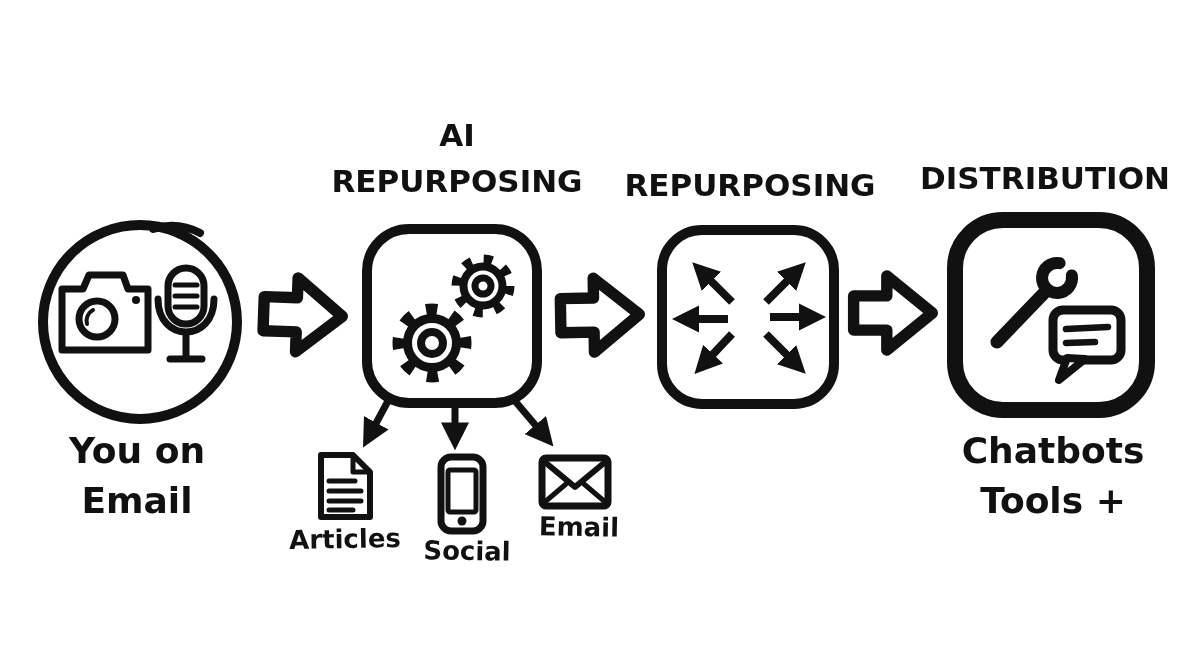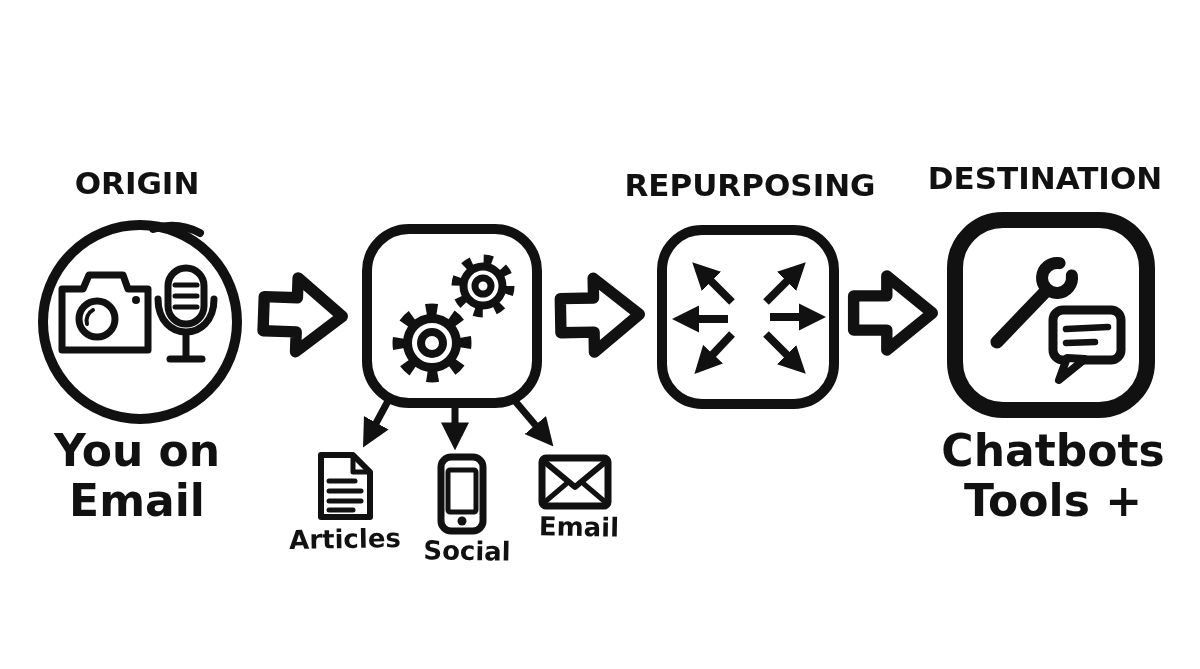--- a/index.html
+++ b/index.html
@@ -7,36 +7,35 @@
     position:relative;width:1200px;height:669px;background:#ffffff;
     font-family:"DejaVu Sans", sans-serif;color:#111111;overflow:hidden;
   }
   .abs{position:absolute;}
   .heading{
     transform:translateX(-50%);white-space:nowrap;text-align:center;
     font-weight:bold;font-size:31px;letter-spacing:0px;color:#111111;line-height:46px;
   }
   .caption{
     transform:translateX(-50%);white-space:nowrap;text-align:center;
-    font-weight:bold;font-size:44px;color:#111111;line-height:50px;
+    font-weight:bold;font-size:36px;color:#111111;line-height:50px;
   }
   .outlabel{
     transform:translateX(-50%);white-space:nowrap;text-align:center;
     font-weight:bold;font-size:26px;color:#111111;
   }
   .tilt-l{transform:translateX(-50%) rotate(-1deg);}
   .tilt-r{transform:translateX(-50%) rotate(1deg);}
   svg{display:block;overflow:visible;}
 </style>
 </head>
 <body>
 
 <div id="canvas">
 
-  <div class="abs heading" style="left:137px;top:160px;">ORIGIN</div>
 
   <svg class="abs" style="left:35px;top:215px;" width="210" height="214" viewBox="0 0 210 214">
     <circle cx="105" cy="107" r="97" fill="#ffffff" stroke="#111111" stroke-width="10"></circle>
     <path d="M118,14 Q142,6 165,18" fill="none" stroke="#111111" stroke-width="8" stroke-linecap="round"></path>
 
     <g>
       <path d="M27,135 L27,74 L48,74 L54,60 L88,60 L93,74 L113,74 L113,135 Z" fill="#ffffff" stroke="#111111" stroke-width="7" stroke-linejoin="round"></path>
       <circle cx="62" cy="104" r="18" fill="#ffffff" stroke="#111111" stroke-width="7"></circle>
       <path d="M52,109 A12,12 0 0 1 58,95" fill="none" stroke="#111111" stroke-width="4" stroke-linecap="round"></path>
       <circle cx="101" cy="85" r="4" fill="#111111"></circle>
@@ -55,20 +54,24 @@
 
   <div class="abs caption" style="left:137px;top:426px;">
     <div>You on</div>
     <div>Email</div>
   </div>
 
   <svg class="abs" style="left:255px;top:260px;transform:rotate(2deg);" width="95" height="110" viewBox="0 0 100 116">
     <path d="M9,40 L44,40 L44,19 L92,58 L44,97 L44,76 L9,76 Z" fill="#ffffff" stroke="#111111" stroke-width="12" stroke-linejoin="round"></path>
   </svg>
 
+  <div class="abs heading" style="left:457px;top:112px;">
+    <div>AI</div>
+    <div>REPURPOSING</div>
+  </div>
 
   <svg class="abs" style="left:358px;top:220px;" width="188" height="192" viewBox="0 0 188 192">
     <rect x="9" y="9" width="170" height="174" rx="42" fill="#ffffff" stroke="#111111" stroke-width="10"></rect>
     <g>
 
       <g>
         <circle cx="125" cy="66" r="26" fill="none" stroke="#111111" stroke-width="11" stroke-dasharray="8.5 11.9"></circle>
         <circle cx="125" cy="66" r="19.5" fill="#ffffff" stroke="#111111" stroke-width="8"></circle>
         <circle cx="125" cy="66" r="8" fill="#ffffff" stroke="#111111" stroke-width="7"></circle>
       </g>
@@ -136,21 +139,21 @@
       <line x1="116" y1="95" x2="164" y2="95" stroke="#111111" stroke-width="8" marker-end="url(#ah-dist)"></line>
       <line x1="78" y1="112" x2="46" y2="146" stroke="#111111" stroke-width="8" marker-end="url(#ah-dist)"></line>
       <line x1="112" y1="112" x2="146" y2="146" stroke="#111111" stroke-width="8" marker-end="url(#ah-dist)"></line>
     </g>
   </svg>
 
   <svg class="abs" style="left:845px;top:258px;" width="95" height="110" viewBox="0 0 100 116">
     <path d="M9,40 L44,40 L44,19 L92,58 L44,97 L44,76 L9,76 Z" fill="#ffffff" stroke="#111111" stroke-width="12" stroke-linejoin="round"></path>
   </svg>
 
-  <div class="abs heading" style="left:1045px;top:155px;">DESTINATION</div>
+  <div class="abs heading" style="left:1045px;top:155px;">DISTRIBUTION</div>
 
   <svg class="abs" style="left:945px;top:210px;" width="212" height="210" viewBox="0 0 212 210">
     <rect x="10" y="10" width="192" height="190" rx="48" fill="#ffffff" stroke="#111111" stroke-width="16"></rect>
 
     <g>
       <line x1="52" y1="132" x2="102" y2="80" stroke="#111111" stroke-width="13" stroke-linecap="round"></line>
       <path d="M126.8,65.4 A15,15 0 1 1 114.6,53.2" fill="none" stroke="#111111" stroke-width="12" stroke-linecap="round"></path>
     </g>
 
     <g>

